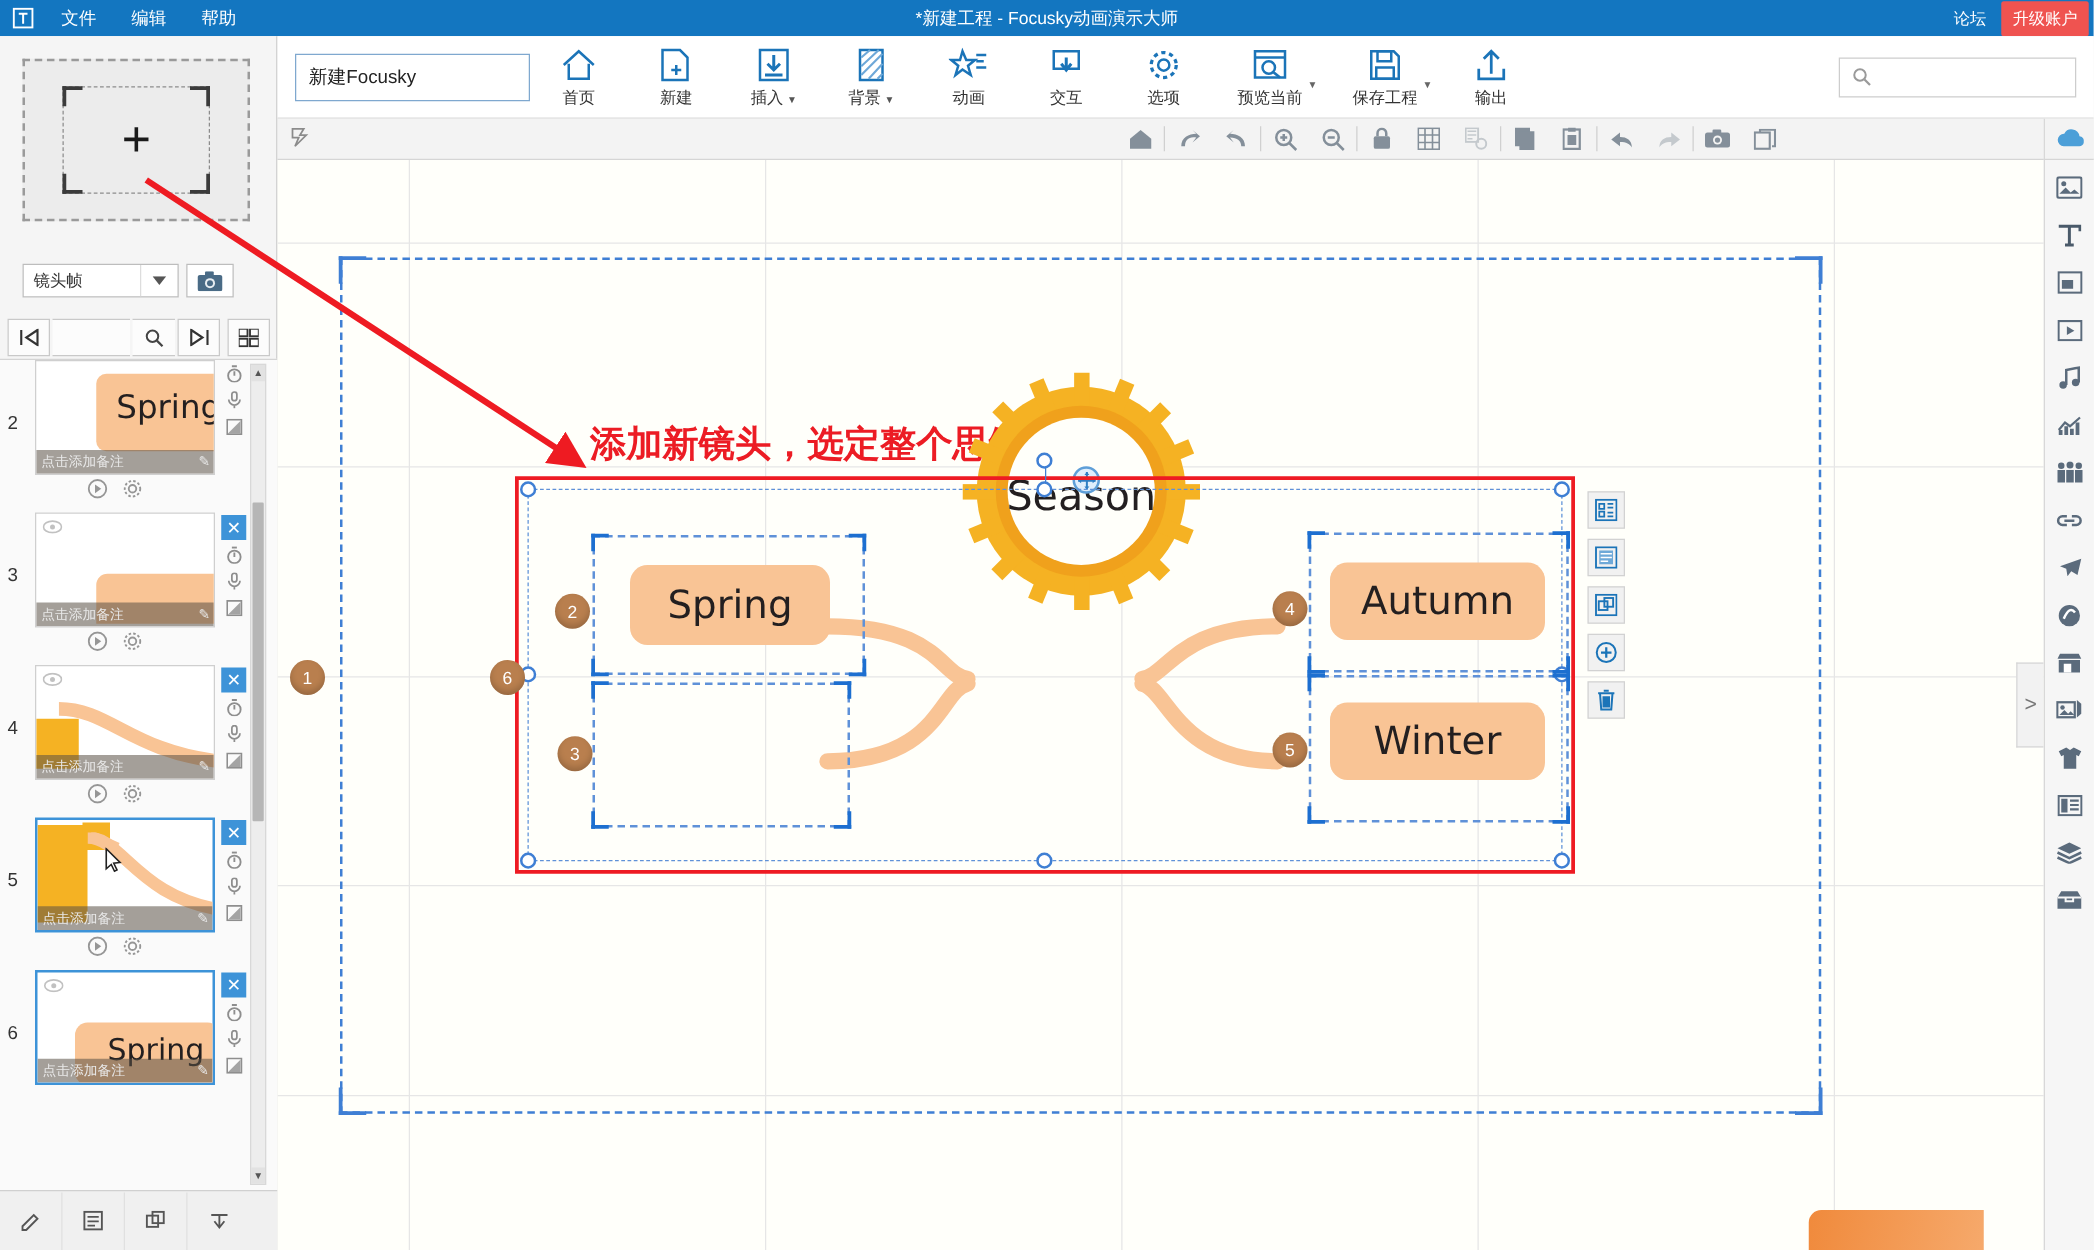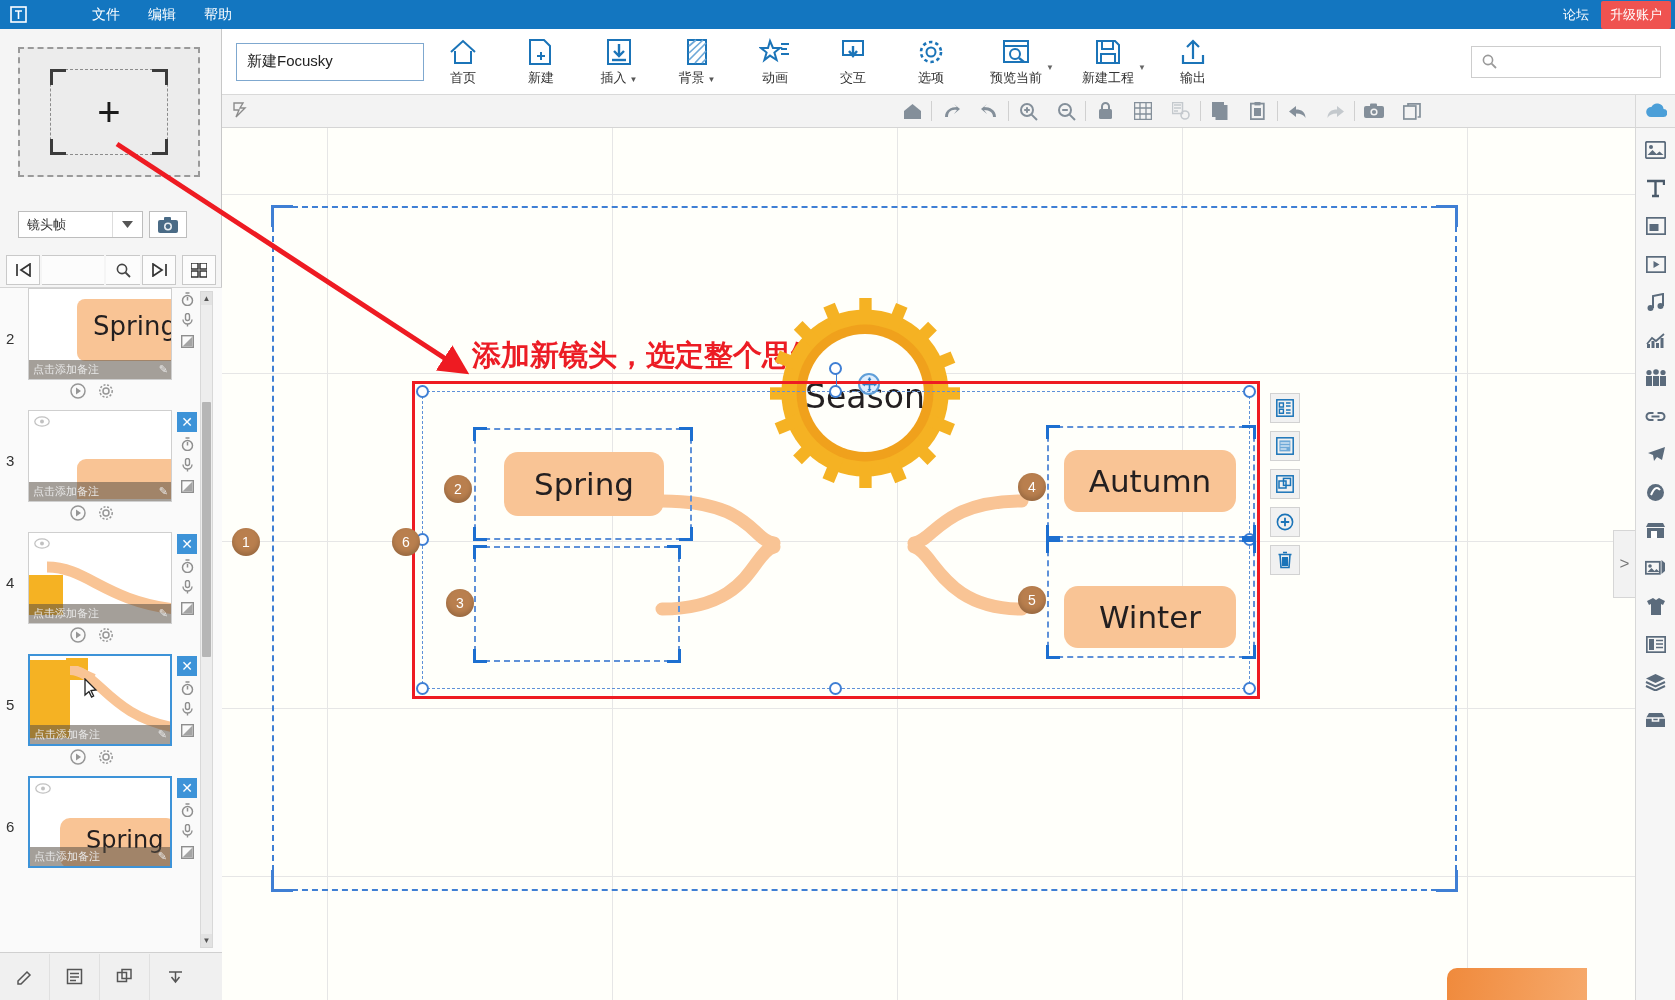--- a/index.html
+++ b/index.html
@@ -8,21 +8,21 @@
     font-family: "Liberation Sans", "DejaVu Sans", sans-serif;
     background:#ffffff;
     font-size:13px;
     color:#333;
     position:relative;
   }
 
   
   #titlebar {
     position:absolute; left:0; top:0; width:1675px; height:29px;
-    background:#1376c0; display:flex; align-items:center;gap:43px;
+    background:#1376c0; display:flex; align-items:center;
   }
   #titlebar .logo {
     width:26px; height:22px; margin-left:5px; color:#fff;
     display:flex; align-items:center; justify-content:center;
     font-size:16px; font-weight:bold;
   }
   #titlebar .menu { display:flex; align-items:center; margin-left:4px; }
   #titlebar .menu-item {
     color:#fff; font-size:14px; padding:4px 14px; cursor:default;
   }
@@ -291,20 +291,21 @@
     <svg width="17" height="17" viewBox="0 0 17 17">
         <rect x="1" y="1" width="15" height="15" fill="none" stroke="#fff" stroke-width="1.6"></rect>
         <path d="M5 5h7M8.5 5v8" stroke="#fff" stroke-width="1.6"></path>
       </svg>
   </div>
   <div class="menu">
     <div class="menu-item">文件</div>
     <div class="menu-item">编辑</div>
     <div class="menu-item">帮助</div>
   </div>
+  <div class="title">*新建工程 - Focusky动画演示大师</div>
   <div class="right">
     <div class="forum">论坛</div>
     <div class="upgrade">升级账户</div>
   </div>
 </div>
 
 <div id="body-area">
 
   <div id="leftpanel">
 
@@ -715,21 +716,21 @@
     </div>
 
     <div class="rb wide">
       <div class="ic">
           <svg width="28" height="28" viewBox="0 0 28 28">
             <path d="M3 3h18l4 4v18H3z" fill="none" stroke="#1b74b8" stroke-width="2"></path>
             <rect x="8" y="3" width="11" height="8" fill="none" stroke="#1b74b8" stroke-width="2"></rect>
             <rect x="7" y="16" width="14" height="9" fill="none" stroke="#1b74b8" stroke-width="2"></rect>
           </svg>
         </div>
-      <div class="lb">新建工程</div>
+      <div class="lb">保存工程</div>
       <div class="ddot">▼</div>
     </div>
 
     <div class="rb">
       <div class="ic">
           <svg width="28" height="28" viewBox="0 0 28 28">
             <path d="M14 21V3M8 9l6-6 6 6" fill="none" stroke="#1b74b8" stroke-width="2.2"></path>
             <path d="M4 17v8h20v-8" fill="none" stroke="#1b74b8" stroke-width="2.2"></path>
           </svg>
         </div>
@@ -950,21 +951,21 @@
     </div>
     <div class="pill" style="left:842px; top:322px; width:172px; height:62px;">Autumn</div>
     <div class="bullet" style="left:796px; top:345px;">4</div>
 
     <div class="nodebox" style="left:825px; top:412px; width:208px; height:118px;">
       <div class="nb-c tl"></div>
       <div class="nb-c tr"></div>
       <div class="nb-c bl"></div>
       <div class="nb-c br"></div>
     </div>
-    <div class="pill" style="left:842px; top:434px; width:172px; height:62px;margin-top:24px;">Winter</div>
+    <div class="pill" style="left:842px; top:434px; width:172px; height:62px;">Winter</div>
     <div class="bullet" style="left:796px; top:458px;">5</div>
 
     <div class="bullet" style="left:10px; top:400px;">1</div>
     <div class="bullet" style="left:170px; top:400px;">6</div>
 
     <div id="float-tools">
       <div class="ft-btn">
           <svg width="18" height="18" viewBox="0 0 18 18">
             <rect x="0.8" y="0.8" width="16.4" height="16.4" fill="none" stroke="#1b74b8" stroke-width="1.5"></rect>
             <path d="M3.4 4h4v4h-4zM3.4 10.2h4v4h-4zM10 4h4.6M10 7h4.6M10 11h4.6M10 14h4.6" stroke="#1b74b8" stroke-width="1.4" fill="none"></path>

